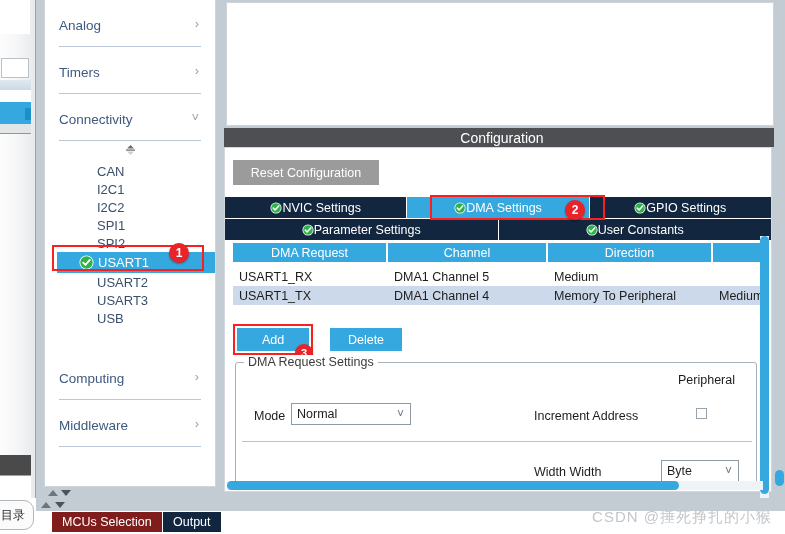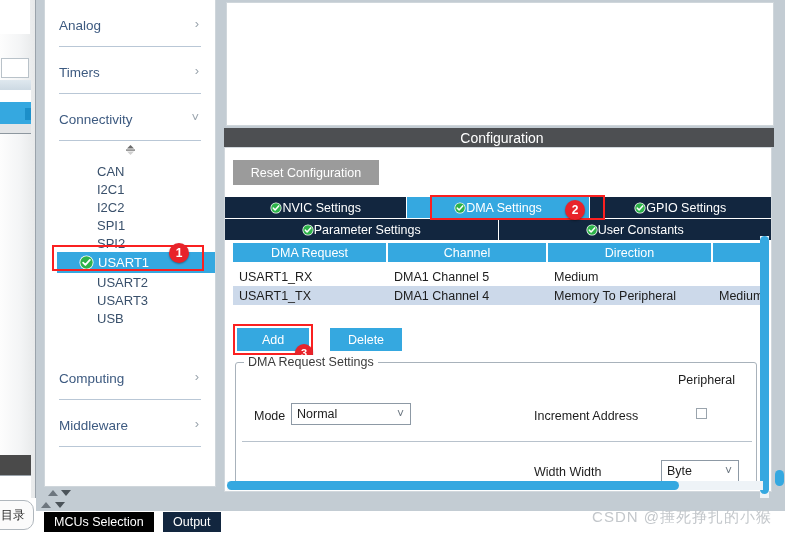--- a/index.html
+++ b/index.html
@@ -136,21 +136,21 @@
   .outer-vscroll { position:absolute; right:0; top:0; width:11px; height:498px; background:#c3ccd3; }
   .outer-vthumb { position:absolute; right:1px; top:470px; width:9px; height:16px;
     background:#35a8e0; border-radius:5px; }
 
   
   .bottom { position:absolute; left:36px; top:498px; width:749px; height:36px; background:#fff; }
   .bottom-strip { position:absolute; left:0; top:0; width:749px; height:13px; background:#c3ccd3;
     display:flex; align-items:center; gap:4px; padding-left:5px; }
   .btab { position:absolute; top:14px; height:20px; font-size:12.5px;
     display:flex; align-items:center; justify-content:center; padding:0 10px; }
-  .btab.sel { left:8px; background:#000000; color:#fff; }
+  .btab.sel { left:16px; background:#7f1d1d; color:#fff; }
   .btab.unsel { left:127px; background:#12263f; color:#fff; }
 
   .watermark { position:absolute; right:13px; top:508px; font-size:15px;
     color:#c3c7cb; letter-spacing:1px; }
 
   .tri { width:0;height:0;border-left:5px solid transparent;border-right:5px solid transparent; }
   .tri-up { border-bottom:6px solid #6d767e; }
   .tri-dn { border-top:6px solid #4b5359; }
 </style>
 </head>

